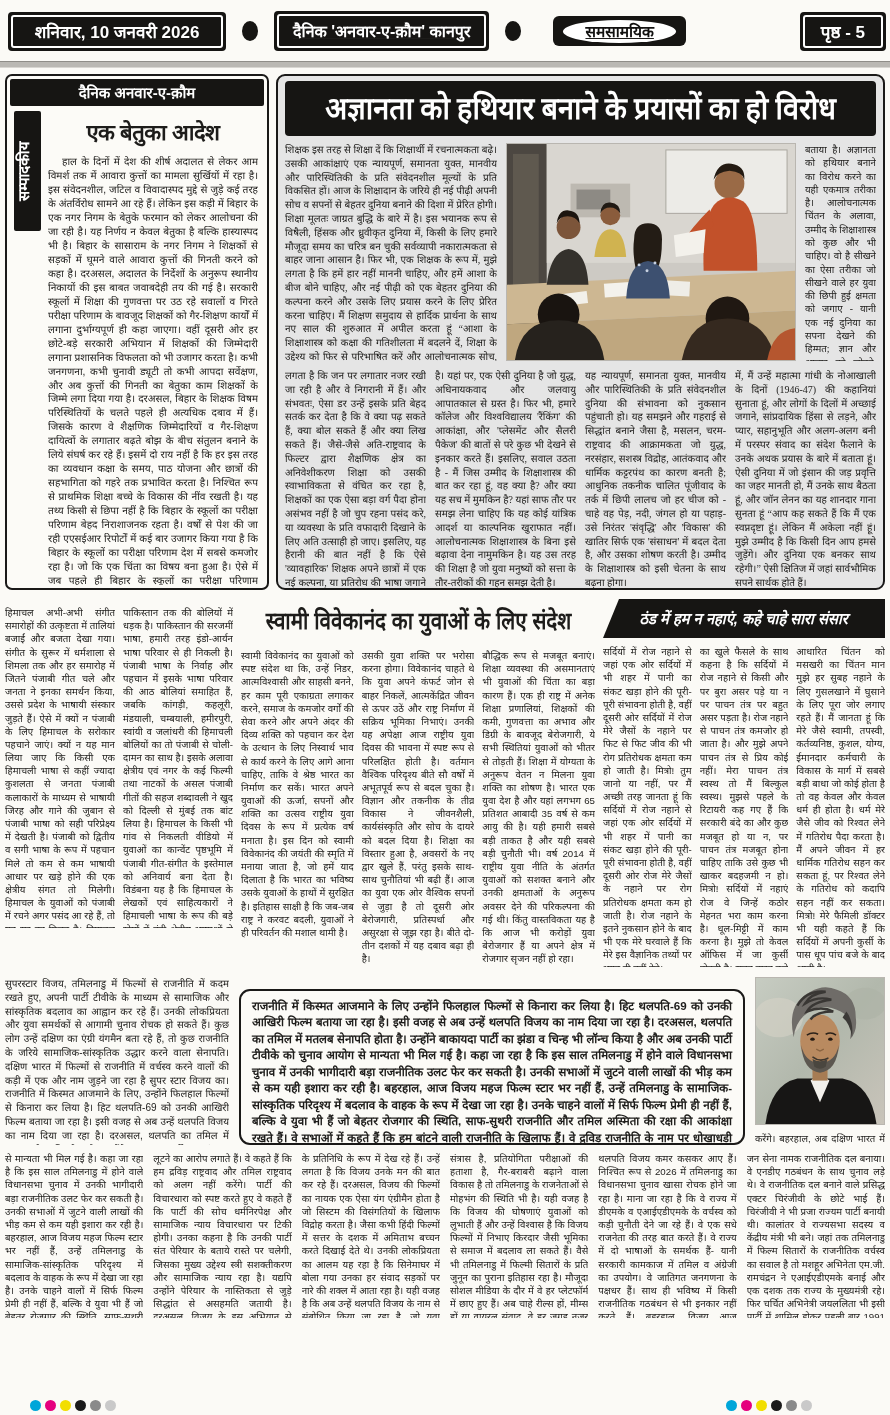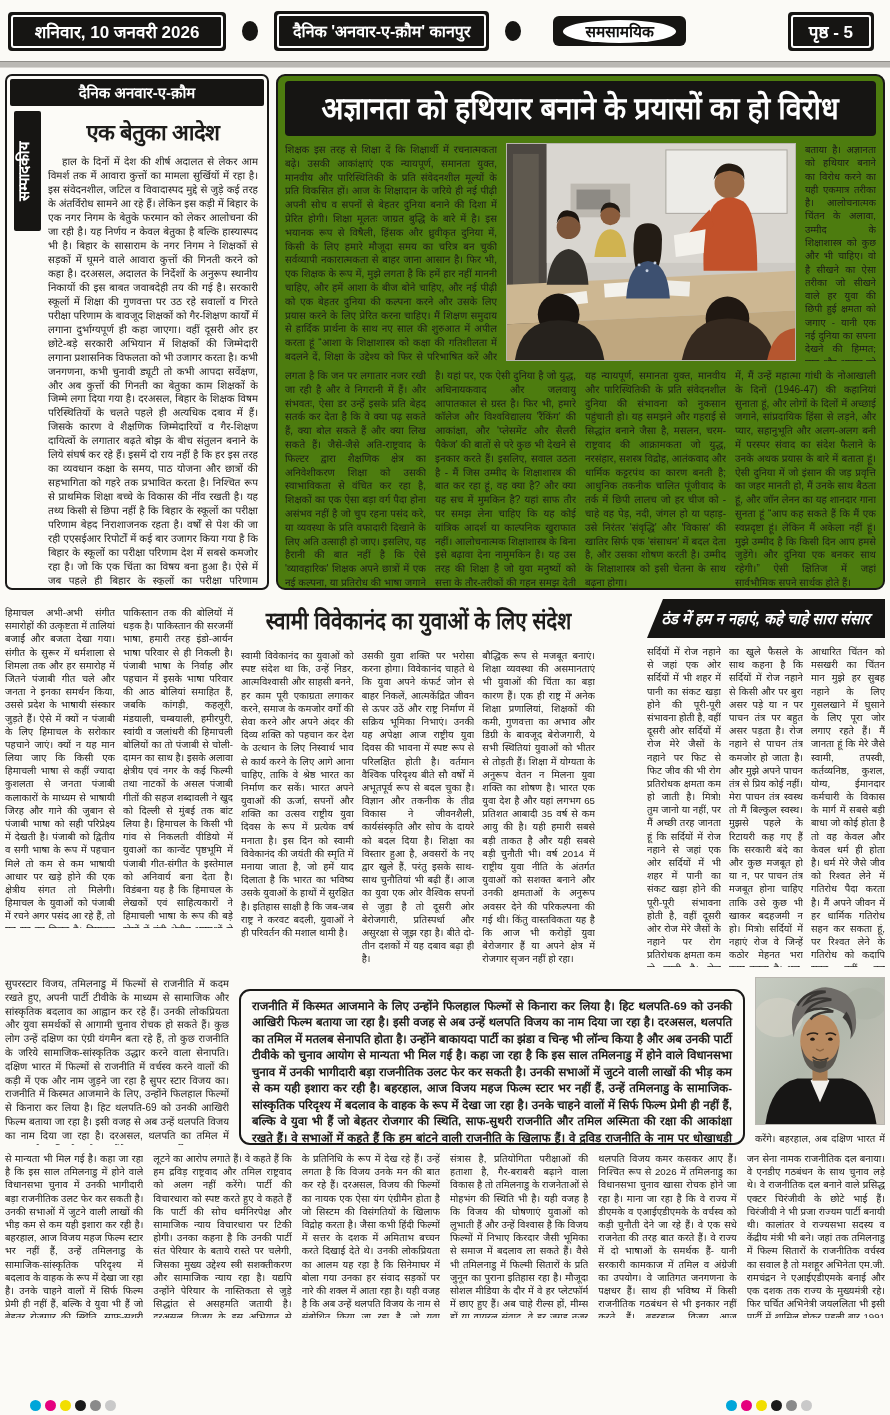--- a/index.html
+++ b/index.html
@@ -1,21 +1,21 @@
 <!DOCTYPE html>
 <html><head>
 <meta charset="utf-8">
 <style>
   * { margin:0; padding:0; box-sizing:border-box; }
   html,body { background:#e7e6e2; }
   body { width:890px; font-family:"Liberation Sans", sans-serif; }
   .page { position:relative; width:890px; height:1415px; background:#fbfaf6; color:#1d1c1a; overflow:hidden; }
 
   
-  .masthead { display:flex; align-items:center; padding:6px 16px 0 8px; height:56px; }
+  .masthead { display:flex; align-items:center; padding:6px 4px 0 8px; height:56px;text-decoration:underline; }
   .mh-black { background:#161513; color:#fff; border-radius:4px; }
   .mh-inner { border:2px solid #fff; border-radius:3px; margin:3px; padding:3px 10px; font-weight:bold; text-align:center; white-space:nowrap; }
   .date-box { width:218px; }
   .date-box .mh-inner { font-size:17px; }
   .hdot { width:16px; height:20px; background:#161513; border-radius:50%; margin:0 16px; flex:0 0 auto; }
   .title-box { flex:0 0 auto; }
   .title-box .mh-inner { font-size:16px; padding:4px 14px; }
   .oval-wrap { background:#161513; border-radius:6px; padding:4px 10px; margin-left:16px; }
   .oval { background:#fff; color:#121110; border-radius:50%; padding:3px 22px; font-weight:bold; font-size:15.5px; white-space:nowrap; }
   .pageno-box { margin-left:auto; }
@@ -25,39 +25,39 @@
   
   .top-row { display:flex; gap:7px; padding:0 5px; height:516px; }
   .editorial-box { width:264px; border:2px solid #1a1918; border-radius:7px; background:#fcfbf7; overflow:hidden; padding:3px; }
   .ed-kicker { background:#161513; color:#fff; text-align:center; font-weight:bold; font-size:15px; padding:3px 0 4px; border-radius:2px; }
   .ed-flow { padding:3px 6px 4px 4px; }
   .ed-side { float:left; width:27px; height:120px; background:#161513; color:#fff; writing-mode:vertical-rl; transform:rotate(180deg); text-align:center; font-weight:bold; font-size:15px; margin:2px 7px 3px 0; border-radius:2px; }
   .ed-head { font-size:22px; font-weight:bold; text-align:center; padding:7px 0 9px; letter-spacing:-0.5px; }
   .ed-body { font-size:10.2px; line-height:1.37; text-align:justify; overflow:hidden; max-height:430px; }
   .ed-body::first-letter { padding-left:14px; }
 
-  .main-box { flex:1; border:2px solid #1a1918; border-radius:9px; background:#4d7c0f; overflow:hidden; padding:5px 7px; }
+  .main-box { flex:1; border:2px solid #1a1918; border-radius:9px; background:#e5e5e5; overflow:hidden; padding:5px 7px;font-family:Liberation Serif, serif; }
   .main-headline { background:#161513; color:#fff; border-radius:4px; text-align:center; padding:5px 0 8px; overflow:hidden; }
   .main-headline span { display:inline-block; font-size:31px; font-weight:bold; transform:scaleX(.93); transform-origin:center; white-space:nowrap; }
   .main-top { display:flex; gap:9px; margin-top:7px; height:218px; overflow:hidden; }
   .mt-left { width:212px; font-size:10px; line-height:1.38; text-align:justify; overflow:hidden; }
   .photo1 { width:290px; height:218px; flex:0 0 auto; border:1px solid #b9b6b0; }
   .mt-right { flex:1; font-size:9.7px; line-height:1.37; text-align:justify; overflow:hidden; }
   .main-cols { display:flex; gap:9px; margin-top:8px; height:224px; overflow:hidden; }
   .main-cols .col { flex:1; font-size:10px; line-height:1.38; text-align:justify; overflow:hidden; }
 
   
   .mid-row { display:flex; gap:8px; padding:0 5px; margin-top:9px; height:378px; }
   .mid-head-black { background:#161513; color:#fff; text-align:center; padding:7px 0; border-radius:3px; overflow:hidden; }
   .mid-head-black span { display:inline-block; font-weight:bold; font-size:18px; transform:scaleX(.92); white-space:nowrap; }
   .mid-left { width:228px; }
   .mid-center { width:354px; }
   .mid-center .head-plain { text-align:center; padding:4px 0 6px; overflow:hidden; }
   .mid-center .head-plain span { display:inline-block; font-size:24px; font-weight:bold; transform:scaleX(.86); white-space:nowrap; }
-  .mid-right { flex:1;margin-left:44px; }
+  .mid-right { flex:1; }
   .banner-slant { background:#161513; color:#fff; text-align:center; padding:8px 0 9px; clip-path:polygon(16px 0, 100% 0, 100% 100%, 0 100%); overflow:hidden; }
   .banner-slant span { display:inline-block; font-size:15.5px; font-weight:bold; font-style:italic; transform:scaleX(.95); white-space:nowrap; }
   .cols { display:flex; gap:8px; margin-top:7px; }
   .cols .col { flex:1; font-size:9.7px; line-height:1.36; text-align:justify; overflow:hidden; height:322px; }
 
   
   .tamil-head { text-align:center; margin:12px 0 8px; overflow:hidden; }
   .tamil-head span { display:inline-block; font-size:44px; font-weight:bold; transform:scaleX(.95); white-space:nowrap; letter-spacing:-1px; }
   .bottom-top { display:flex; gap:10px; padding:0 5px; height:168px; overflow:hidden; }
   .bt-left { width:224px; font-size:10px; line-height:1.38; text-align:justify; overflow:hidden; }

